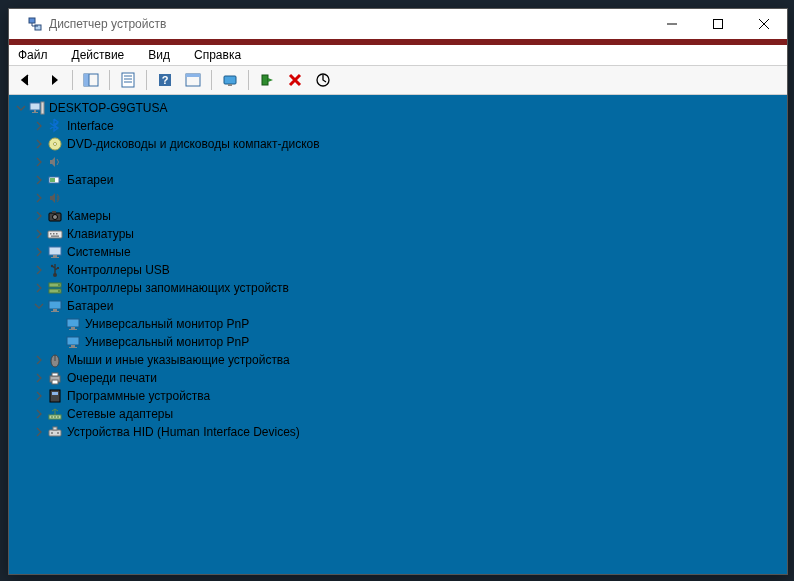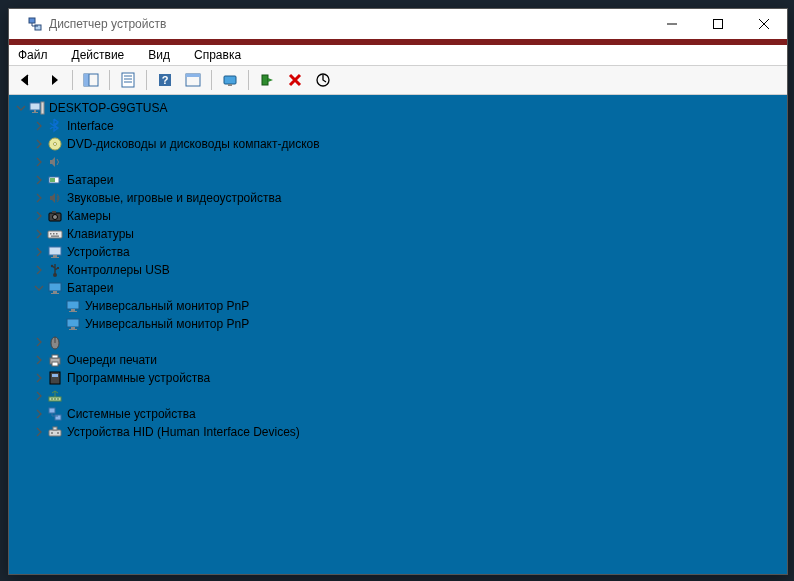--- a/index.html
+++ b/index.html
@@ -212,21 +212,20 @@
           <svg width="10" height="10" viewBox="0 0 10 10">
             <path d="M3 1 L7 5 L3 9" fill="none" stroke="#555" stroke-width="1.3"></path>
           </svg>
         </span>
         <span class="ic">
           <svg width="16" height="16" viewBox="0 0 16 16">
             <path d="M3 6 h2 l3 -3 v10 l-3 -3 h-2 z" fill="#5a5a5a"></path>
             <path d="M10 4 q4 4 0 8 M10 6 q2 2 0 4" fill="none" stroke="#5a5a5a"></path>
           </svg>
         </span>
-        <span class="lbl">Звуковые, игровые и видеоустройства</span>
       </div>
       <div class="node indent1">
         <span class="caret">
           <svg width="10" height="10" viewBox="0 0 10 10">
             <path d="M3 1 L7 5 L3 9" fill="none" stroke="#555" stroke-width="1.3"></path>
           </svg>
         </span>
         <span class="ic">
           <svg width="16" height="16" viewBox="0 0 16 16">
             <rect x="2" y="5" width="12" height="8" rx="1" fill="#444" stroke="#000"></rect>
@@ -259,41 +258,57 @@
             <path d="M3 1 L7 5 L3 9" fill="none" stroke="#555" stroke-width="1.3"></path>
           </svg>
         </span>
         <span class="ic">
           <svg width="16" height="16" viewBox="0 0 16 16">
             <rect x="2" y="3" width="12" height="8" fill="#c8ddf2" stroke="#3a6ea5"></rect>
             <rect x="6" y="11" width="4" height="2" fill="#888"></rect>
             <rect x="4" y="13" width="8" height="1" fill="#888"></rect>
           </svg>
         </span>
-        <span class="lbl">Устройства</span>
+        <span class="lbl">Системные</span>
       </div>
       <div class="node indent1">
         <span class="caret">
           <svg width="10" height="10" viewBox="0 0 10 10">
             <path d="M3 1 L7 5 L3 9" fill="none" stroke="#555" stroke-width="1.3"></path>
           </svg>
         </span>
         <span class="ic">
           <svg width="16" height="16" viewBox="0 0 16 16">
             <circle cx="8" cy="13" r="2" fill="#333"></circle>
             <path d="M8 13 V2 M8 6 l-3 -2 M8 8 l3 -2" fill="none" stroke="#333" stroke-width="1.4"></path>
             <circle cx="5" cy="4" r="1.2" fill="#333"></circle>
             <rect x="10" y="5" width="2" height="2" fill="#333"></rect>
           </svg>
         </span>
         <span class="lbl">Контроллеры USB</span>
       </div>
       <div class="node indent1">
         <span class="caret">
           <svg width="10" height="10" viewBox="0 0 10 10">
+            <path d="M3 1 L7 5 L3 9" fill="none" stroke="#555" stroke-width="1.3"></path>
+          </svg>
+        </span>
+        <span class="ic">
+          <svg width="16" height="16" viewBox="0 0 16 16">
+            <rect x="2" y="3" width="12" height="4" fill="#8ab46a" stroke="#4a7a3a"></rect>
+            <rect x="2" y="9" width="12" height="4" fill="#8ab46a" stroke="#4a7a3a"></rect>
+            <circle cx="12" cy="5" r="0.8" fill="#2a5a1a"></circle>
+            <circle cx="12" cy="11" r="0.8" fill="#2a5a1a"></circle>
+          </svg>
+        </span>
+        <span class="lbl">Контроллеры запоминающих устройств</span>
+      </div>
+      <div class="node indent1">
+        <span class="caret">
+          <svg width="10" height="10" viewBox="0 0 10 10">
             <path d="M1 3 L5 7 L9 3" fill="none" stroke="#555" stroke-width="1.3"></path>
           </svg>
         </span>
         <span class="ic">
           <svg width="16" height="16" viewBox="0 0 16 16">
             <rect x="2" y="3" width="12" height="8" fill="#4aa3df" stroke="#1a5a8a"></rect>
             <rect x="6" y="11" width="4" height="2" fill="#888"></rect>
             <rect x="4" y="13" width="8" height="1" fill="#888"></rect>
           </svg>
         </span>
@@ -326,20 +341,21 @@
           <svg width="10" height="10" viewBox="0 0 10 10">
             <path d="M3 1 L7 5 L3 9" fill="none" stroke="#555" stroke-width="1.3"></path>
           </svg>
         </span>
         <span class="ic">
           <svg width="16" height="16" viewBox="0 0 16 16">
             <ellipse cx="8" cy="9" rx="4" ry="6" fill="#888" stroke="#444"></ellipse>
             <line x1="8" y1="3" x2="8" y2="9" stroke="#444"></line>
           </svg>
         </span>
+        <span class="lbl">Мыши и иные указывающие устройства</span>
       </div>
       <div class="node indent1">
         <span class="caret">
           <svg width="10" height="10" viewBox="0 0 10 10">
             <path d="M3 1 L7 5 L3 9" fill="none" stroke="#555" stroke-width="1.3"></path>
           </svg>
         </span>
         <span class="ic">
           <svg width="16" height="16" viewBox="0 0 16 16">
             <rect x="3" y="6" width="10" height="6" fill="#b0b0b0" stroke="#666"></rect>
@@ -371,35 +387,21 @@
         </span>
         <span class="ic">
           <svg width="16" height="16" viewBox="0 0 16 16">
             <rect x="2" y="9" width="12" height="4" fill="#b8d4a8" stroke="#5a8a4a"></rect>
             <path d="M8 9 V3 M5 5 l3 -2 l3 2" fill="none" stroke="#5a8a4a"></path>
             <circle cx="5" cy="11" r="0.8" fill="#3a6a2a"></circle>
             <circle cx="8" cy="11" r="0.8" fill="#3a6a2a"></circle>
             <circle cx="11" cy="11" r="0.8" fill="#3a6a2a"></circle>
           </svg>
         </span>
-      </div>
-      <div class="node indent1">
-        <span class="caret">
-          <svg width="10" height="10" viewBox="0 0 10 10">
-            <path d="M3 1 L7 5 L3 9" fill="none" stroke="#555" stroke-width="1.3"></path>
-          </svg>
-        </span>
-        <span class="ic">
-          <svg width="16" height="16" viewBox="0 0 16 16">
-            <rect x="2" y="2" width="6" height="5" fill="#8ab4e8" stroke="#3a6ea5"></rect>
-            <rect x="8" y="9" width="6" height="5" fill="#8ab4e8" stroke="#3a6ea5"></rect>
-            <path d="M5 7 v3 h6" fill="none" stroke="#3a6ea5"></path>
-          </svg>
-        </span>
-        <span class="lbl">Системные устройства</span>
+        <span class="lbl">Сетевые адаптеры</span>
       </div>
       <div class="node indent1">
         <span class="caret">
           <svg width="10" height="10" viewBox="0 0 10 10">
             <path d="M3 1 L7 5 L3 9" fill="none" stroke="#555" stroke-width="1.3"></path>
           </svg>
         </span>
         <span class="ic">
           <svg width="16" height="16" viewBox="0 0 16 16">
             <rect x="2" y="6" width="12" height="6" rx="1" fill="#d8d8d8" stroke="#777"></rect>

